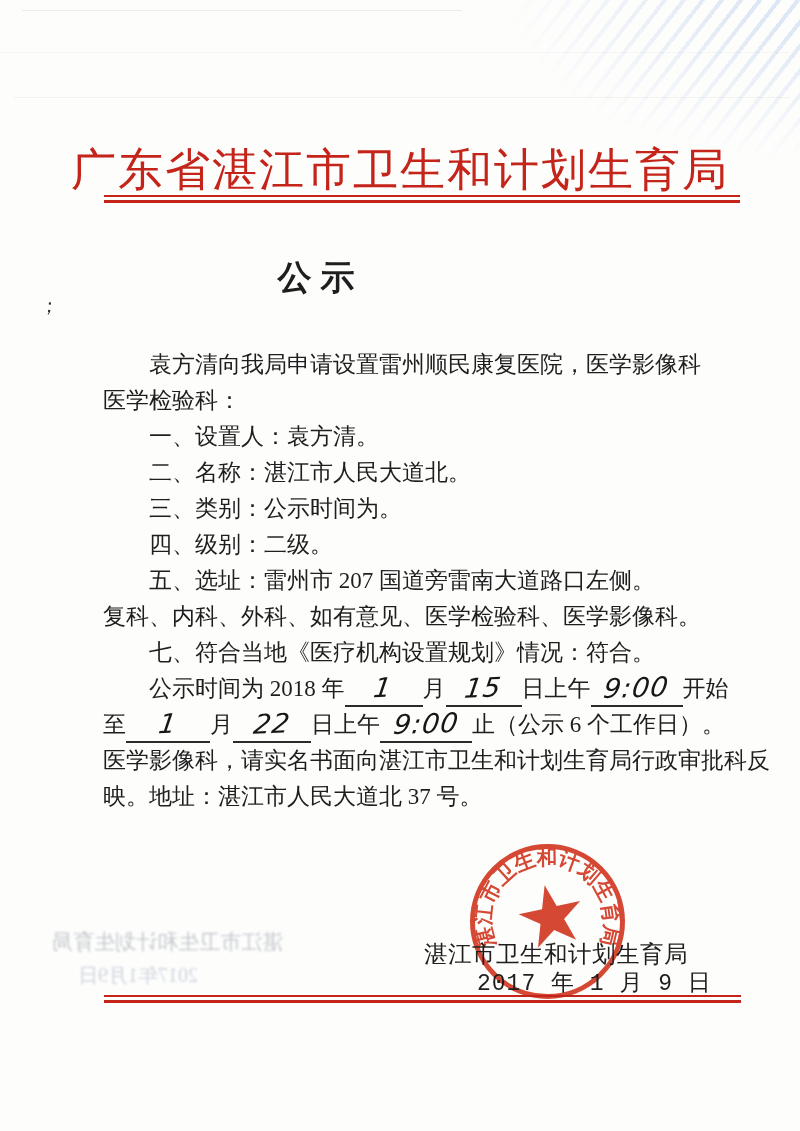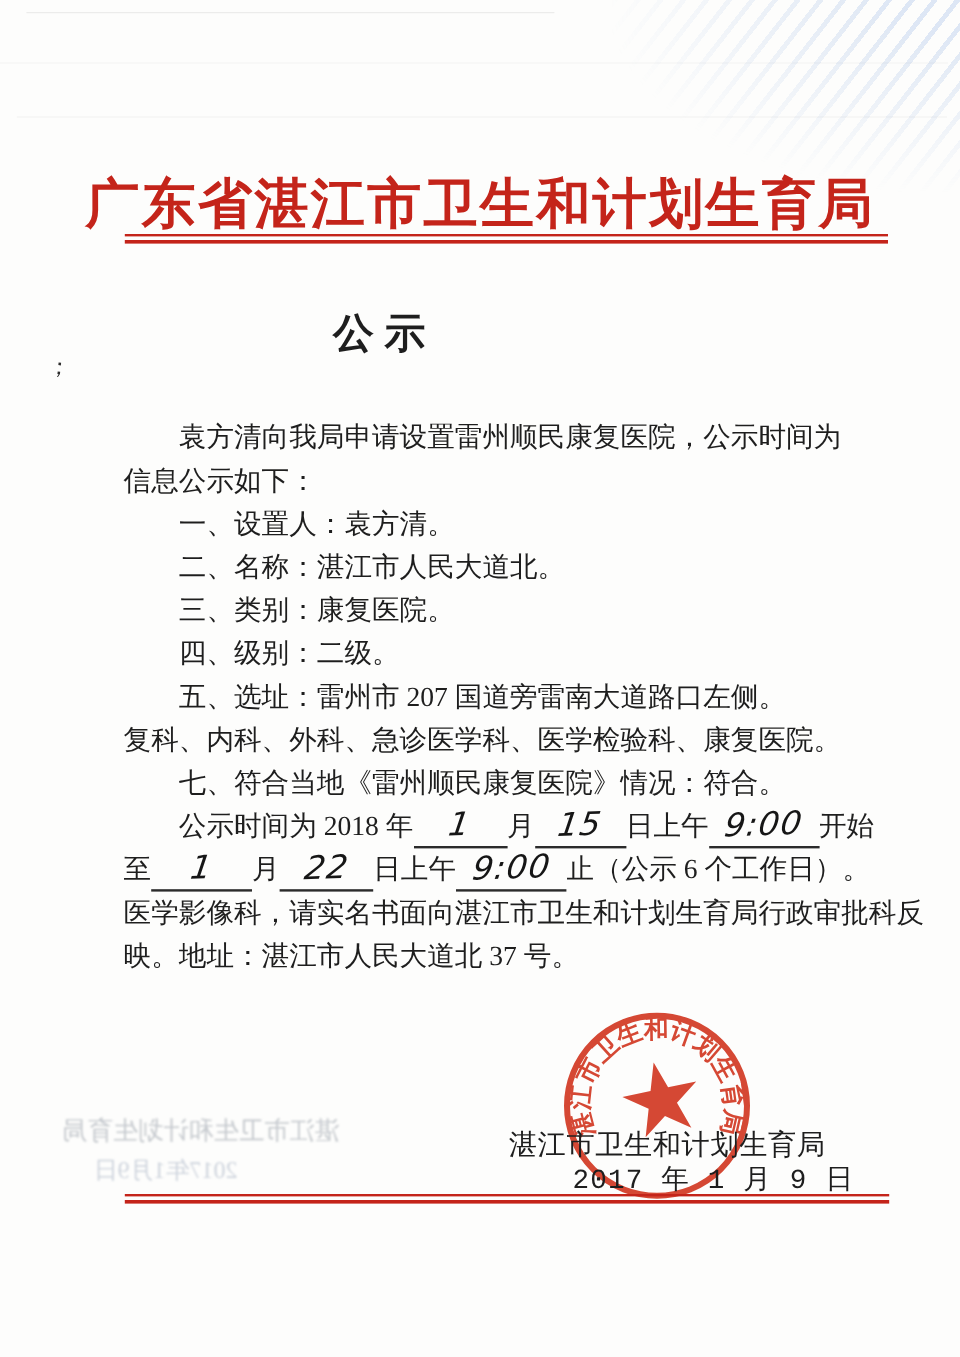--- a/index.html
+++ b/index.html
@@ -27,21 +27,21 @@
   }
   .bleed{
     position:absolute; transform:scaleX(-1); filter:blur(1.1px);
     color:rgba(120,128,140,.42); white-space:nowrap; pointer-events:none;
   }
   .bleed1{left:52px; top:928px; font-size:21px; letter-spacing:0;}
   .bleed2{left:78px; top:962px; font-size:20px; color:rgba(130,145,170,.38);}
   
   .letterhead{
     position:absolute; top:140px; left:55px; width:690px; text-align:center;
-    font-size:45px; font-weight:bold; letter-spacing:2px;
+    font-size:45px; font-weight:normal; letter-spacing:2px;
     color:var(--title_red,#c4241a); white-space:nowrap;
   }
   .header-rule{
     position:absolute; top:195px; left:104px; width:636px; height:3px;
     border-top:2px solid var(--title_red,#c4241a);
     border-bottom:3px solid var(--title_red,#c4241a);
   }
   
   .doc-title{
     position:absolute; top:255px; left:0; width:632px; text-align:center;
@@ -86,29 +86,29 @@
   <div class="margin-mark">；</div>
   <div class="bleed bleed1">湛江市卫生和计划生育局</div>
   <div class="bleed bleed2">2017年1月9日</div>
 
   <div class="letterhead">广东省湛江市卫生和计划生育局</div>
   <div class="header-rule"></div>
 
   <div class="doc-title">公示</div>
 
   <div class="body-text">
-      <div class="line indent"><span>袁方清向我局申请设置雷州顺民康复医院，公示时间为</span></div>
-      <div class="line flush"><span>信息公示如下：</span></div>
+      <div class="line indent"><span>袁方清向我局申请设置雷州顺民康复医院，医学影像科</span></div>
+      <div class="line flush"><span>医学检验科：</span></div>
       <div class="line indent"><span>一、设置人：袁方清。</span></div>
       <div class="line indent"><span>二、名称：湛江市人民大道北。</span></div>
-      <div class="line indent"><span>三、类别：康复医院。</span></div>
+      <div class="line indent"><span>三、类别：公示时间为。</span></div>
       <div class="line indent"><span>四、级别：二级。</span></div>
       <div class="line indent"><span>五、选址：雷州市 207 国道旁雷南大道路口左侧。</span></div>
-      <div class="line flush"><span>复科、内科、外科、急诊医学科、医学检验科、康复医院。</span></div>
-      <div class="line indent"><span>七、符合当地《雷州顺民康复医院》情况：符合。</span></div>
+      <div class="line flush"><span>复科、内科、外科、如有意见、医学检验科、医学影像科。</span></div>
+      <div class="line indent"><span>七、符合当地《医疗机构设置规划》情况：符合。</span></div>
       <div class="line indent"><span>公示时间为 2018 年</span><span class="blank" style="width: 78px;"><span class="hand">1</span></span><span>月</span><span class="blank" style="width: 76px;"><span class="hand">15</span></span><span>日上午</span><span class="blank" style="width: 92px;"><span class="hand">9:00</span></span><span>开始</span></div>
       <div class="line flush"><span>至</span><span class="blank" style="width: 84px;"><span class="hand">1</span></span><span>月</span><span class="blank" style="width: 78px;"><span class="hand">22</span></span><span>日上午</span><span class="blank" style="width: 92px;"><span class="hand">9:00</span></span><span>止（公示 6 个工作日）。</span></div>
       <div class="line flush"><span>医学影像科，请实名书面向湛江市卫生和计划生育局行政审批科反</span></div>
       <div class="line flush"><span>映。地址：湛江市人民大道北 37 号。</span></div>
     </div>
 
   <svg class="seal" viewBox="0 0 161 161">
     <defs>
       <path id="sealArc" d="M 28.9 104.2 A 57 57 0 1 1 132.5 104.2" fill="none"></path>
     </defs>

